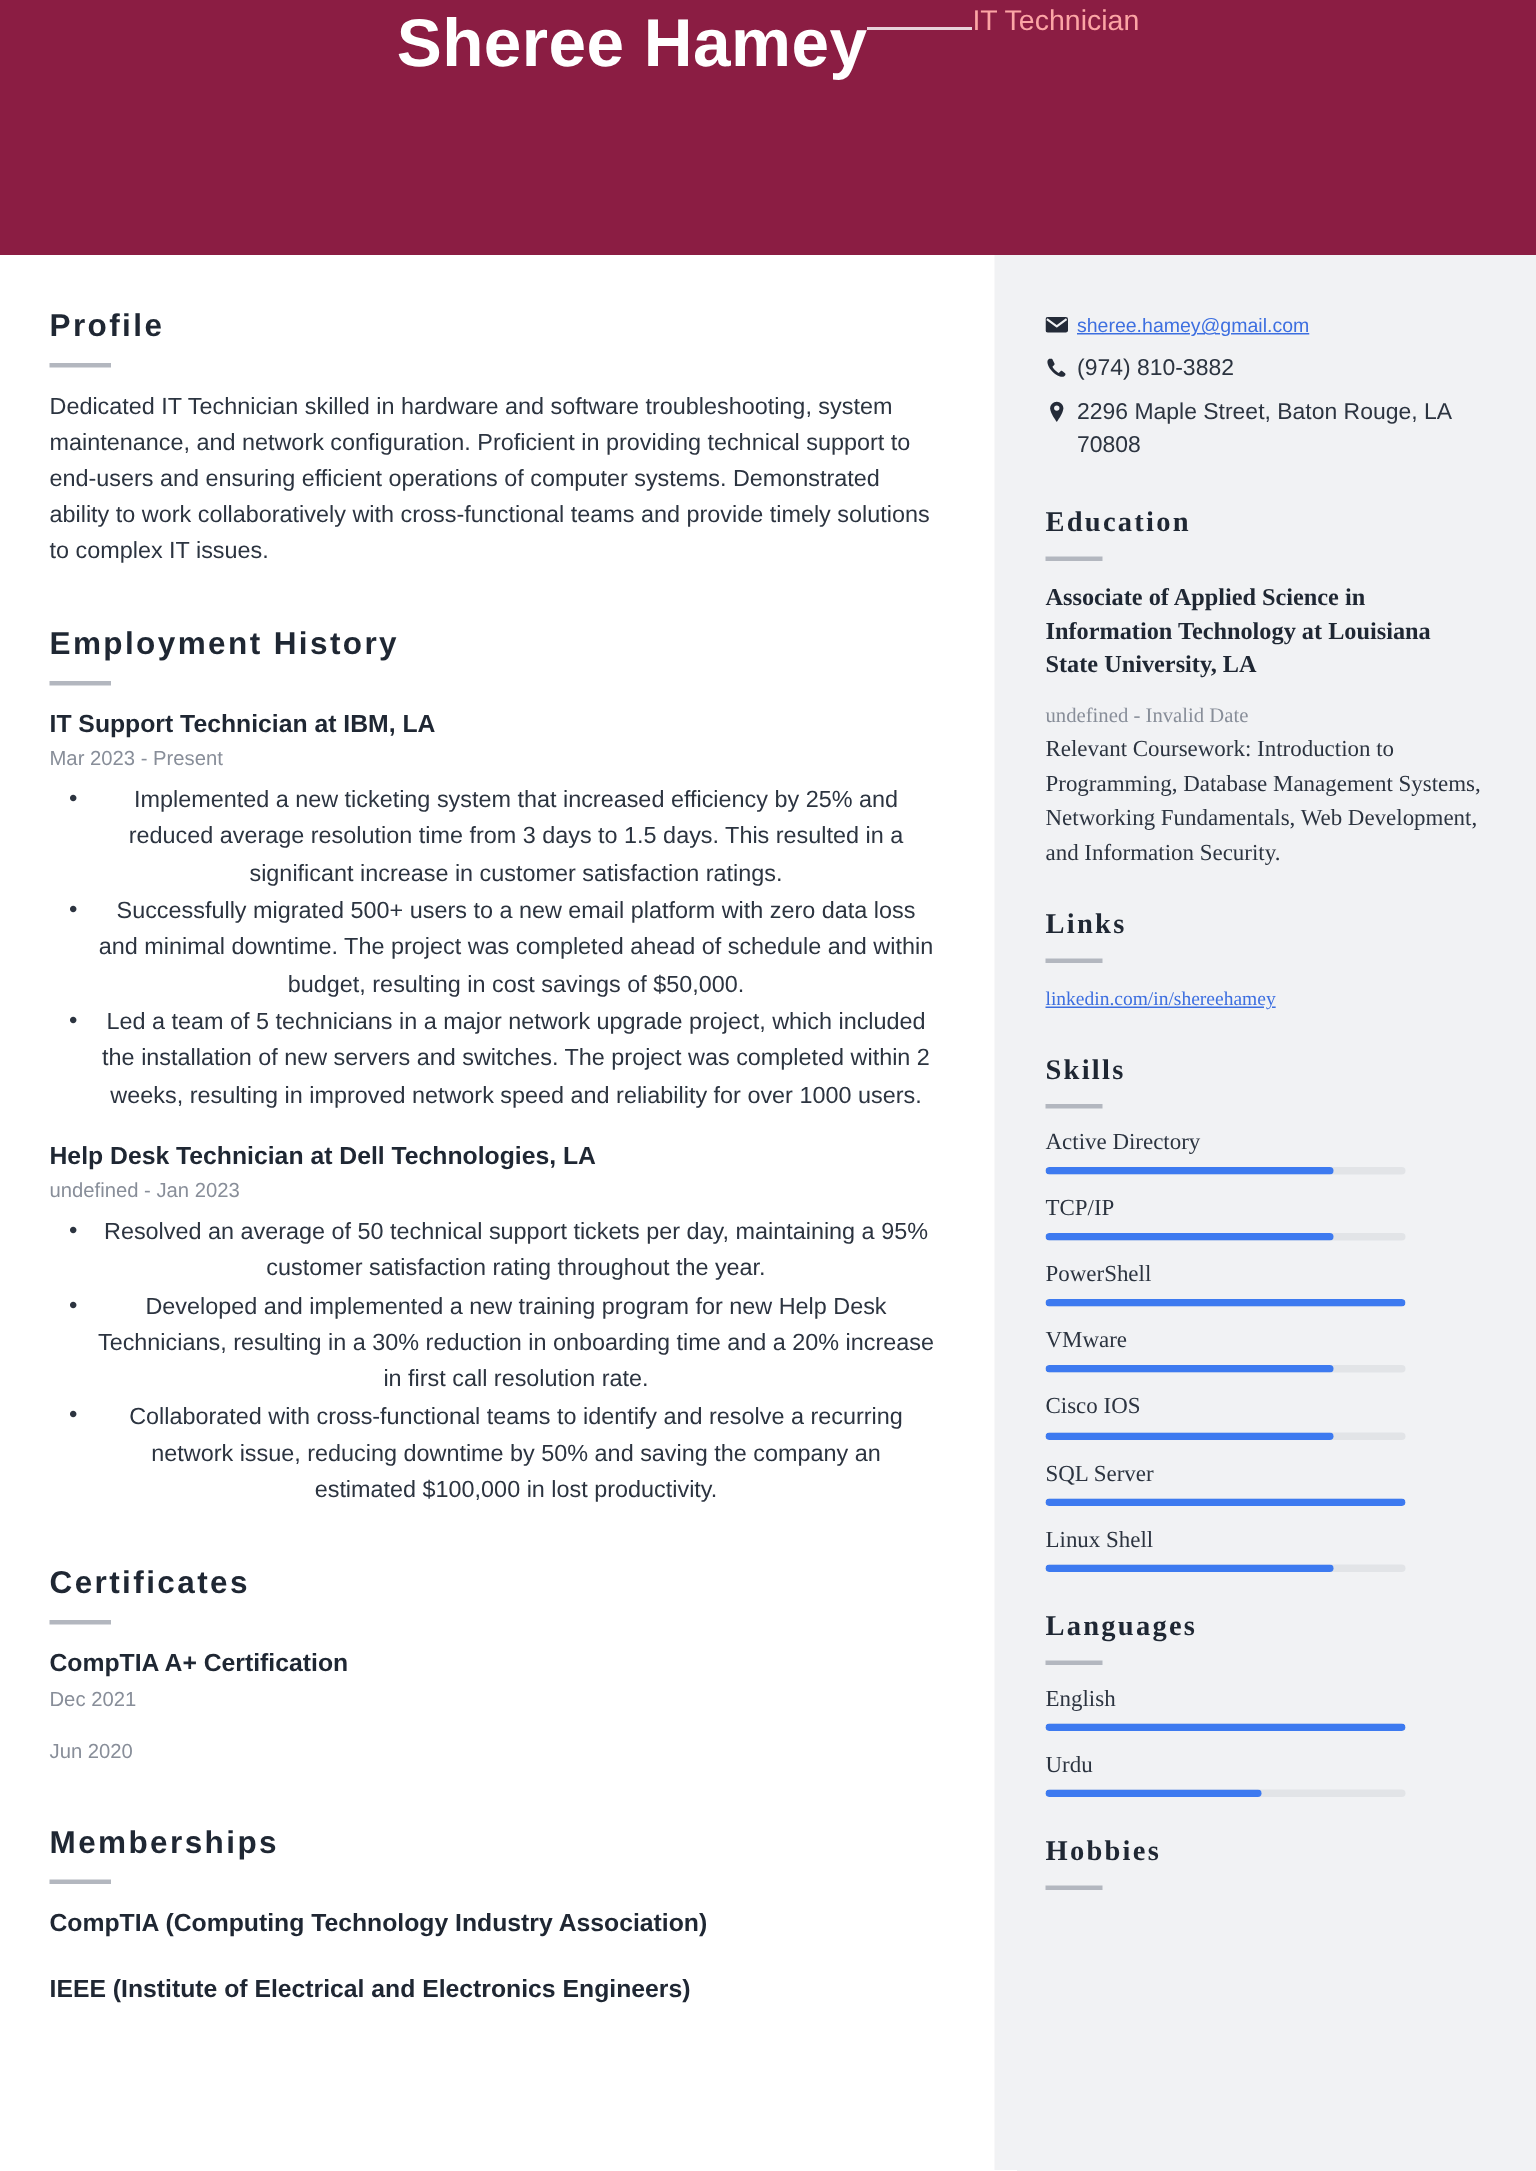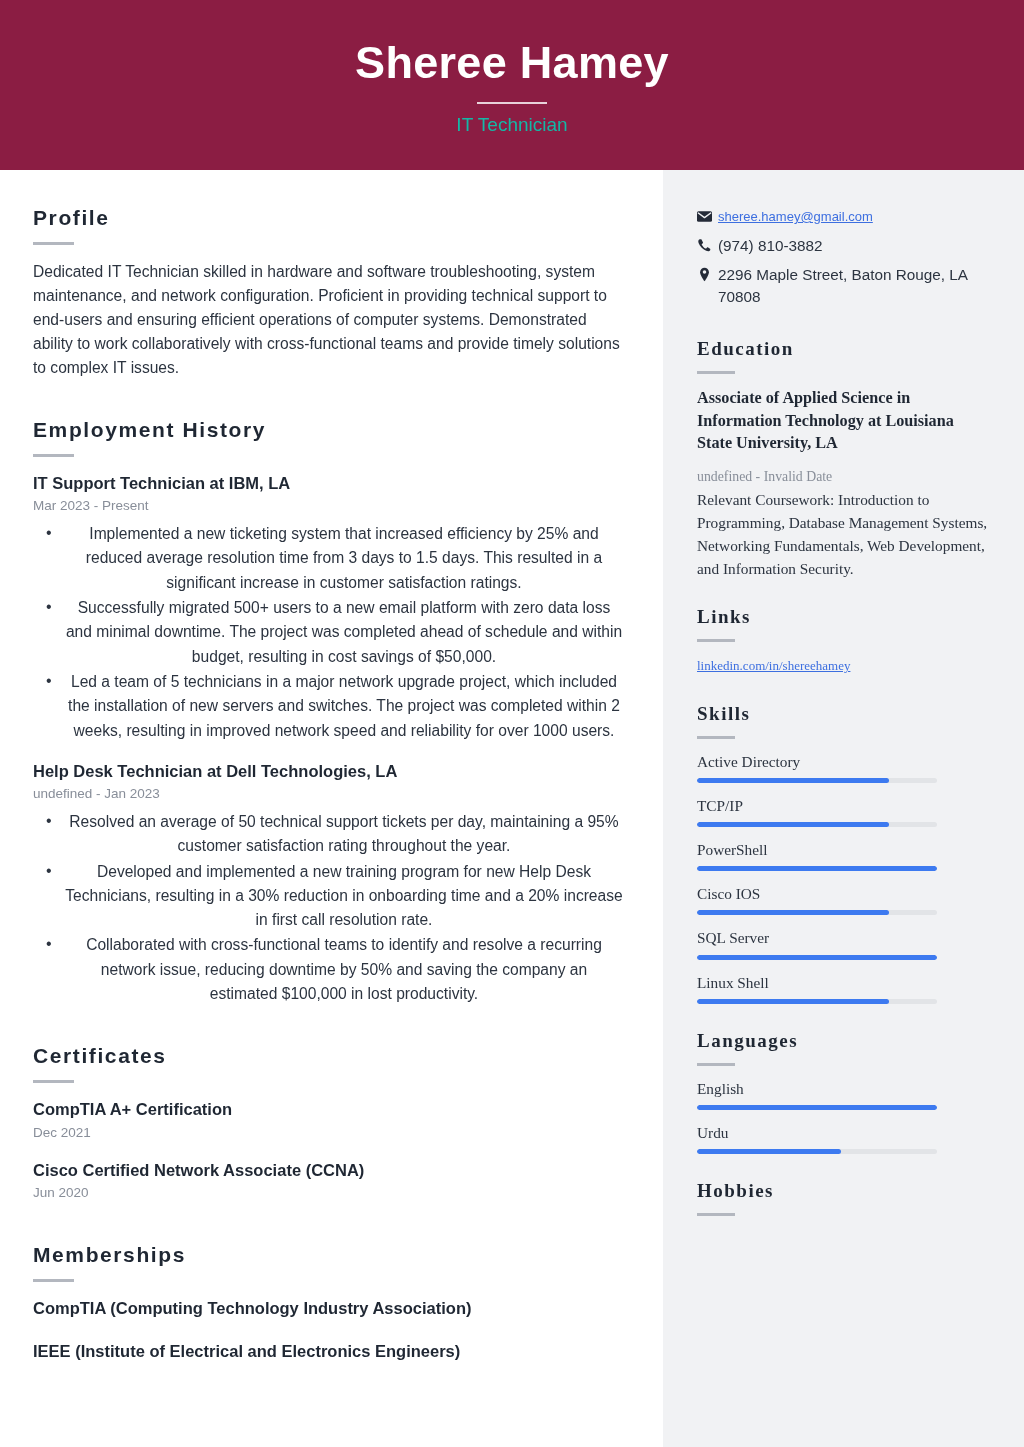--- a/index.html
+++ b/index.html
@@ -18,41 +18,40 @@
     overflow: hidden;
     background: #ffffff;
   }
 
   
   .header {
     width: 1024px;
     height: 170px;
     background: #8b1d43;
     display: flex;
-    flex-direction: column;
-    align-items: center;
+    flex-direction: row;
     justify-content: center;
     padding-top: 4px;
   }
   .header-name {
     font-size: 45px;
     font-weight: bold;
     color: #ffffff;
     letter-spacing: 0.3px;
     line-height: 1.1;
   }
   .header-rule {
     width: 70px;
     height: 2px;
     background: #e8d2da;
     margin: 14px 0 10px 0;
   }
   .header-title {
     font-size: 19px;
-    color: #14b8a6;
+    color: #fca5a5;
     font-weight: normal;
   }
 
   
   .body-wrap {
     display: flex;
     width: 1024px;
     height: 1277px;
     align-items: stretch;
   }
@@ -260,21 +259,20 @@
 
       <div class="sec">
         <div class="sec-h">Certificates</div>
         <div class="sec-rule"></div>
 
         <div class="cert-item">
           <div class="entry-title">CompTIA A+ Certification</div>
           <div class="entry-date">Dec 2021</div>
         </div>
         <div class="cert-item">
-          <div class="entry-title">Cisco Certified Network Associate (CCNA)</div>
           <div class="entry-date">Jun 2020</div>
         </div>
       </div>
 
       <div class="spacer-md"></div>
 
       <div class="sec">
         <div class="sec-h">Memberships</div>
         <div class="sec-rule"></div>
         <div class="mem-item">CompTIA (Computing Technology Industry Association)</div>
@@ -350,20 +348,26 @@
             <div class="bar-fill" style="width: 80%;"></div>
           </div>
         </div>
         <div class="bar-item">
           <div class="bar-label">PowerShell</div>
           <div class="bar-track">
             <div class="bar-fill" style="width: 100%;"></div>
           </div>
         </div>
         <div class="bar-item">
+          <div class="bar-label">VMware</div>
+          <div class="bar-track">
+            <div class="bar-fill" style="width: 80%;"></div>
+          </div>
+        </div>
+        <div class="bar-item">
           <div class="bar-label">Cisco IOS</div>
           <div class="bar-track">
             <div class="bar-fill" style="width: 80%;"></div>
           </div>
         </div>
         <div class="bar-item">
           <div class="bar-label">SQL Server</div>
           <div class="bar-track">
             <div class="bar-fill" style="width: 100%;"></div>
           </div>

